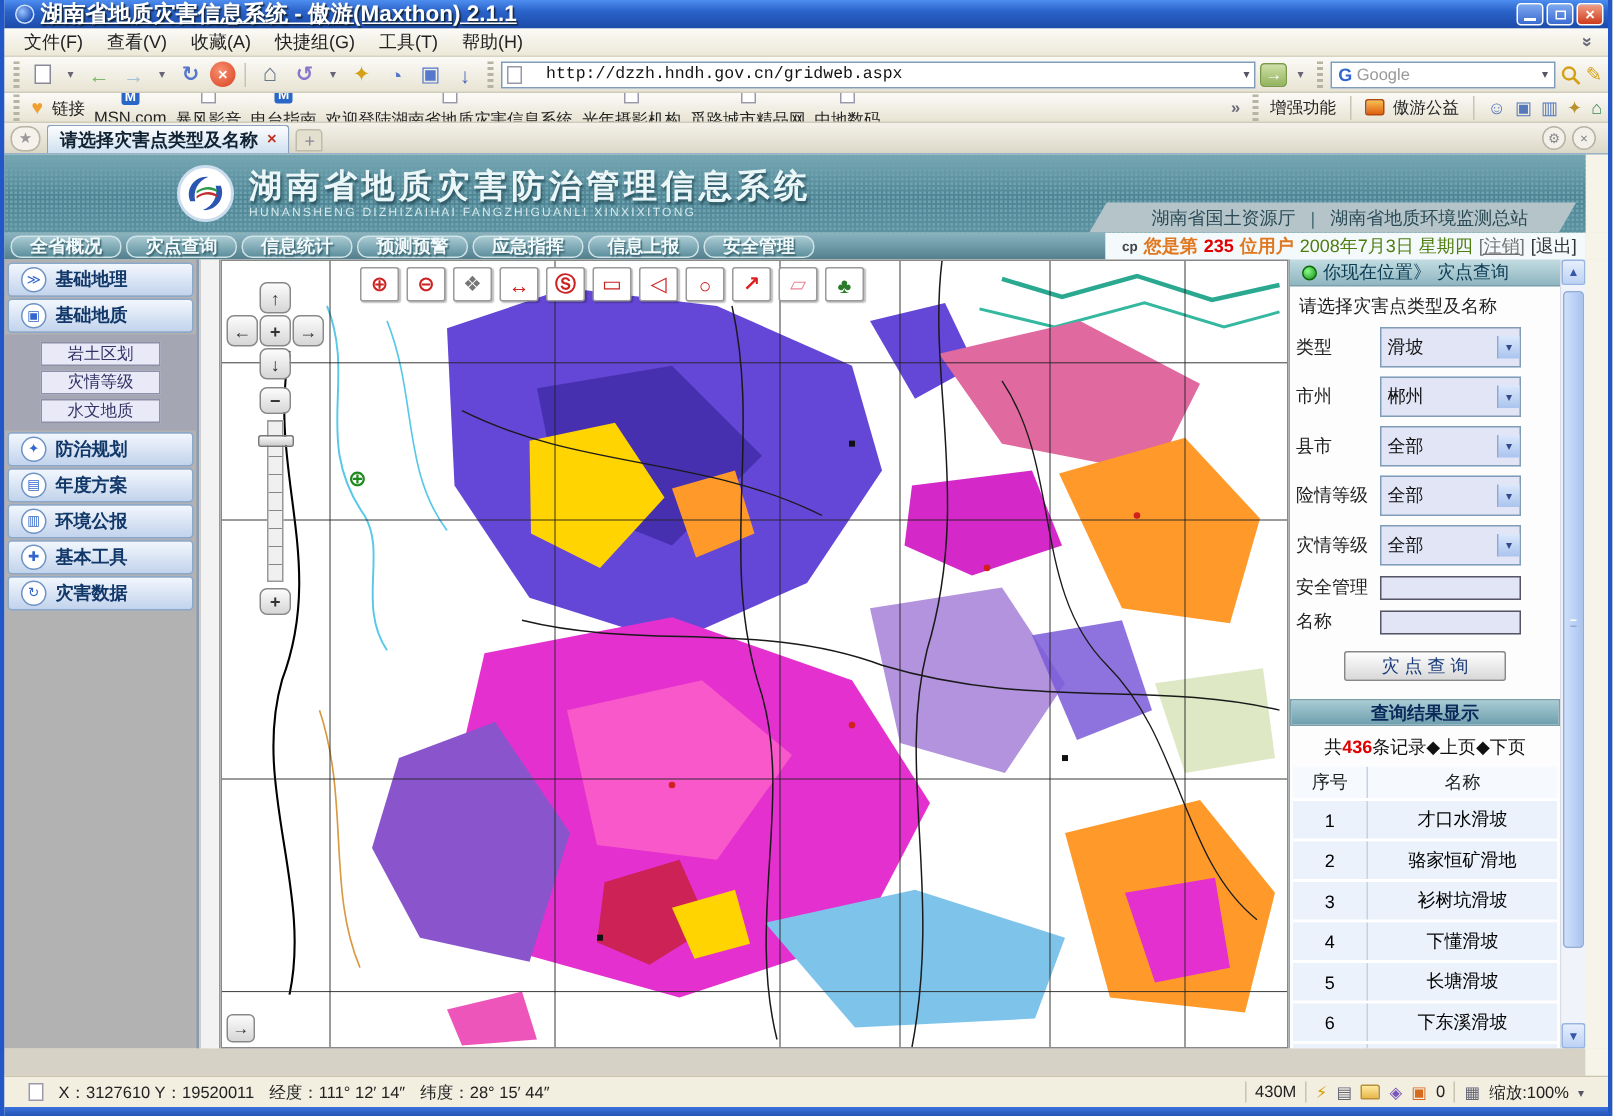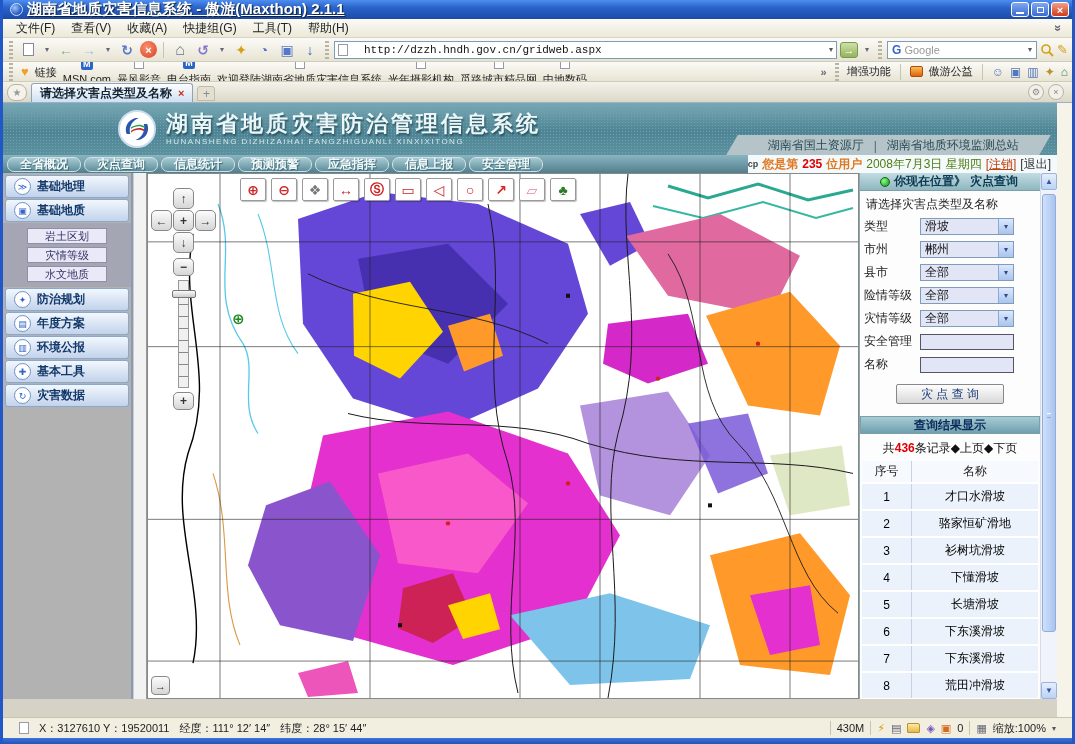--- a/index.html
+++ b/index.html
@@ -67,25 +67,25 @@
 .banner-links { position:absolute; right:12px; bottom:0; height:20px; background:#b4c4c8; transform:skewX(-30deg); display:flex; align-items:center; padding:0 26px 0 36px; }
 .banner-links-inner { transform:skewX(30deg); display:flex; gap:10px; align-items:center; color:#2a4a56; font-size:12px; }
 .bl-sep { color:#4a6a76; }
 .rmargin { width:15px; background:#f6f3e8; }
 
 
 .navrow { display:flex; height:18px; }
 .navtabs { width:745px; background:linear-gradient(180deg,#8ab4c0,#537f8d); display:flex; align-items:center; padding:0 4px; gap:3px; }
 .navtab { height:15px; padding:0 12px; background:linear-gradient(180deg,#a8cad2,#5d8f9d); border:1px solid #cfe2e6; border-radius:7px; color:#f2fafc; font-weight:bold; font-size:12px; line-height:13px; text-shadow:1px 1px 1px #3a6570; }
 .userbar { flex:1; background:#f4f9fb; display:flex; align-items:center; justify-content:flex-end; gap:4px; padding-right:6px; font-size:12px; white-space:nowrap; }
-.ub-prefix { font-size:9px; font-weight:bold; color:#444; }
+.ub-prefix { font-size:9px; font-weight:bold; color:#444;padding-left:11px; }
 .ub-orange { color:#e07820; font-weight:bold; }
 .ub-red { color:#e00000; font-weight:bold; }
 .ub-date { color:#4d7c0f; }
-.ub-logout { color:#c2410c; text-decoration:underline; }
+.ub-logout { color:#737373; text-decoration:underline; }
 .ub-exit { color:#333; }
 
 
 .main { display:flex; height:526px; }
 .sidebar { width:130px; background:#b2b2b2; border-right:2px solid #8a9ab0; padding-top:1px; }
 .sb-item { height:23px; margin:1px 2px; background:linear-gradient(180deg,#f2f7fd,#c2d3ec); border:1px solid #8aa8cc; border-radius:3px; display:flex; align-items:center; gap:6px; padding-left:8px; }
 .sb-ico { width:17px; height:17px; border-radius:50%; background:#fff; border:1px solid #6e93c4; color:#3366cc; font-size:9px; display:flex; align-items:center; justify-content:center; }
 .sb-label { color:#12386a; font-weight:bold; font-size:12px; }
 .sb-subwrap { background:#a4a6b4; padding:2px 0; }
 .sb-sub { width:80px; height:16px; margin:3px auto; background:#e9e9f7; border:1px solid #8f8fa8; color:#333366; font-size:11px; text-align:center; line-height:14px; }
@@ -102,26 +102,26 @@
 .maptools .mt-btn:nth-child(10){color:#e8889c;}
 .maptools .mt-btn:nth-child(11){color:#2a7a2a;}
 .panbtn { position:absolute; width:21px; height:21px; background:linear-gradient(180deg,#fcfcfc,#d6d6d6); border:1px solid #888; border-radius:5px; font-size:12px; font-weight:bold; color:#333; display:flex; align-items:center; justify-content:center; }
 .zoomtrack { position:absolute; left:30px; top:106px; width:11px; height:108px; background:#f0f0f0; border:1px solid #999; background-image:repeating-linear-gradient(180deg,transparent 0 11px,#888 11px 12px); }
 .zoomhandle { position:absolute; left:24px; top:116px; width:24px; height:8px; background:linear-gradient(180deg,#fafafa,#ccc); border:1px solid #777; border-radius:2px; }
 .mapmarker { position:absolute; left:84px; top:136px; color:#1e8a1e; font-size:15px; font-weight:bold; text-shadow:0 0 1px #fff; }
 .map-panright { position:absolute; left:3px; bottom:3px; width:19px; height:19px; background:linear-gradient(180deg,#fcfcfc,#d6d6d6); border:1px solid #888; border-radius:4px; font-size:11px; font-weight:bold; color:#333; display:flex; align-items:center; justify-content:center; }
 
 
 .rpanel { width:181px; background:#fdfdfe; border-left:1px solid #8aa; display:flex; flex-direction:column; font-size:12px; }
-.loc-header { height:18px; background:linear-gradient(180deg,#c2dce2,#8fb6c0); border-bottom:1px solid #7aa0ac; display:flex; align-items:center; gap:4px; padding:0 20px; color:#0a3a52; font-weight:bold; }
+.loc-header { height:18px; background:linear-gradient(180deg,#c2dce2,#8fb6c0); border-bottom:1px solid #7aa0ac; display:flex; align-items:center; gap:4px; padding:0 8px; color:#0a3a52; font-weight:normal; }
 .green-dot { width:10px; height:10px; border-radius:50%; background:radial-gradient(circle at 35% 35%,#8f8,#1a8a1a); border:1px solid #0a6a0a; }
 .q-prompt { padding:5px 4px 2px 6px; color:#222; }
 .frow { display:flex; align-items:center; margin:3px 4px; }
 .flabel { width:56px; color:#222; }
-.fselect { width:94px; height:17px; background:#e2e5f5; border:1px solid #7f9db9; display:flex; align-items:center; }
+.fselect { width:94px; height:27px; background:#e2e5f5; border:1px solid #7f9db9; display:flex; align-items:center; }
 .fsel-val { flex:1; padding-left:4px; color:#111; }
 .fsel-arrow { width:15px; height:15px; background:linear-gradient(180deg,#dce8fc,#aac4ee); border-left:1px solid #8aa8d8; color:#334a88; font-size:8px; text-align:center; line-height:15px; }
 .ftext { width:94px; height:16px; background:#e2e5f5; border:1px solid #556; font-size:11px; padding:0 2px; }
 .q-btnrow { margin:8px 0 6px 36px; }
 .q-button { width:108px; height:20px; background:linear-gradient(180deg,#fefefe,#d8d8d8); border:1px solid #888; border-radius:2px; color:#1a3a7a; font-size:12px; }
 .res-header { height:18px; margin-top:6px; background:linear-gradient(180deg,#a8ccd4,#6f9fae); border:1px solid #7aa0ac; text-align:center; color:#0a2a5a; font-weight:bold; line-height:17px; }
 .res-summary { text-align:center; padding:6px 0 4px; color:#111; }
 .res-link { color:#111; }
 .res-table { flex:1; margin:0 2px; overflow:hidden; }
 .res-row { display:flex; align-items:center; border-bottom:2px solid #fff; background:#ebf2fb; height:27px; }

